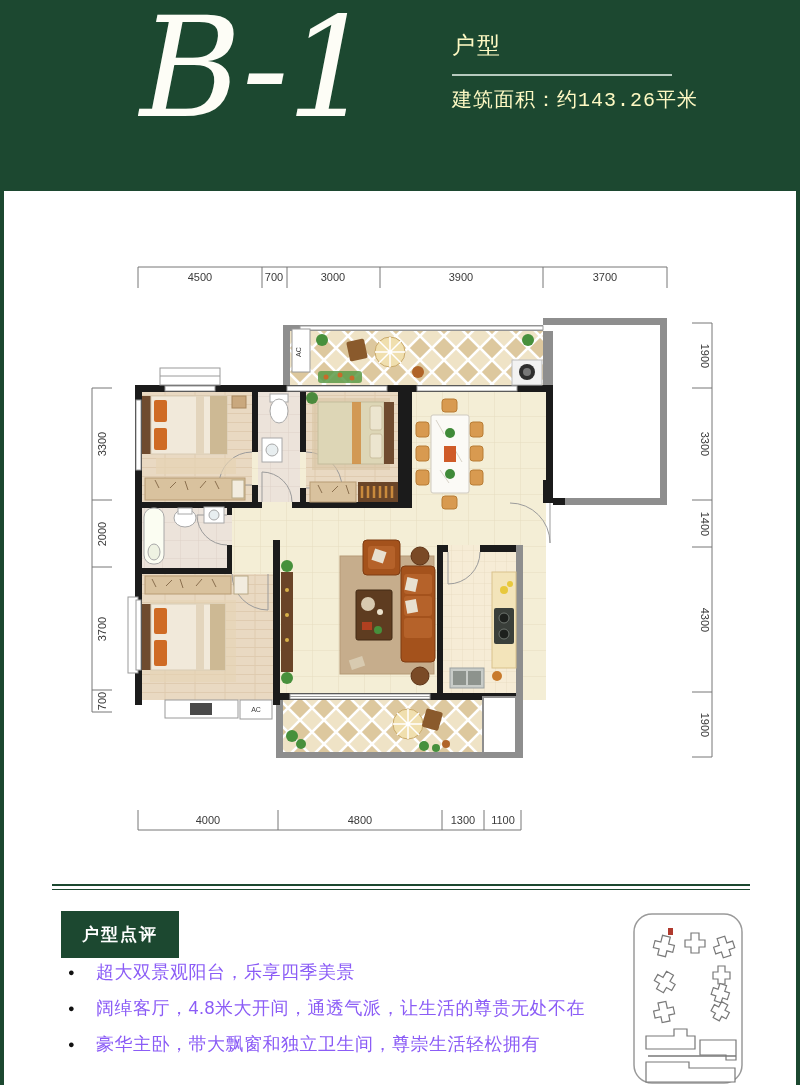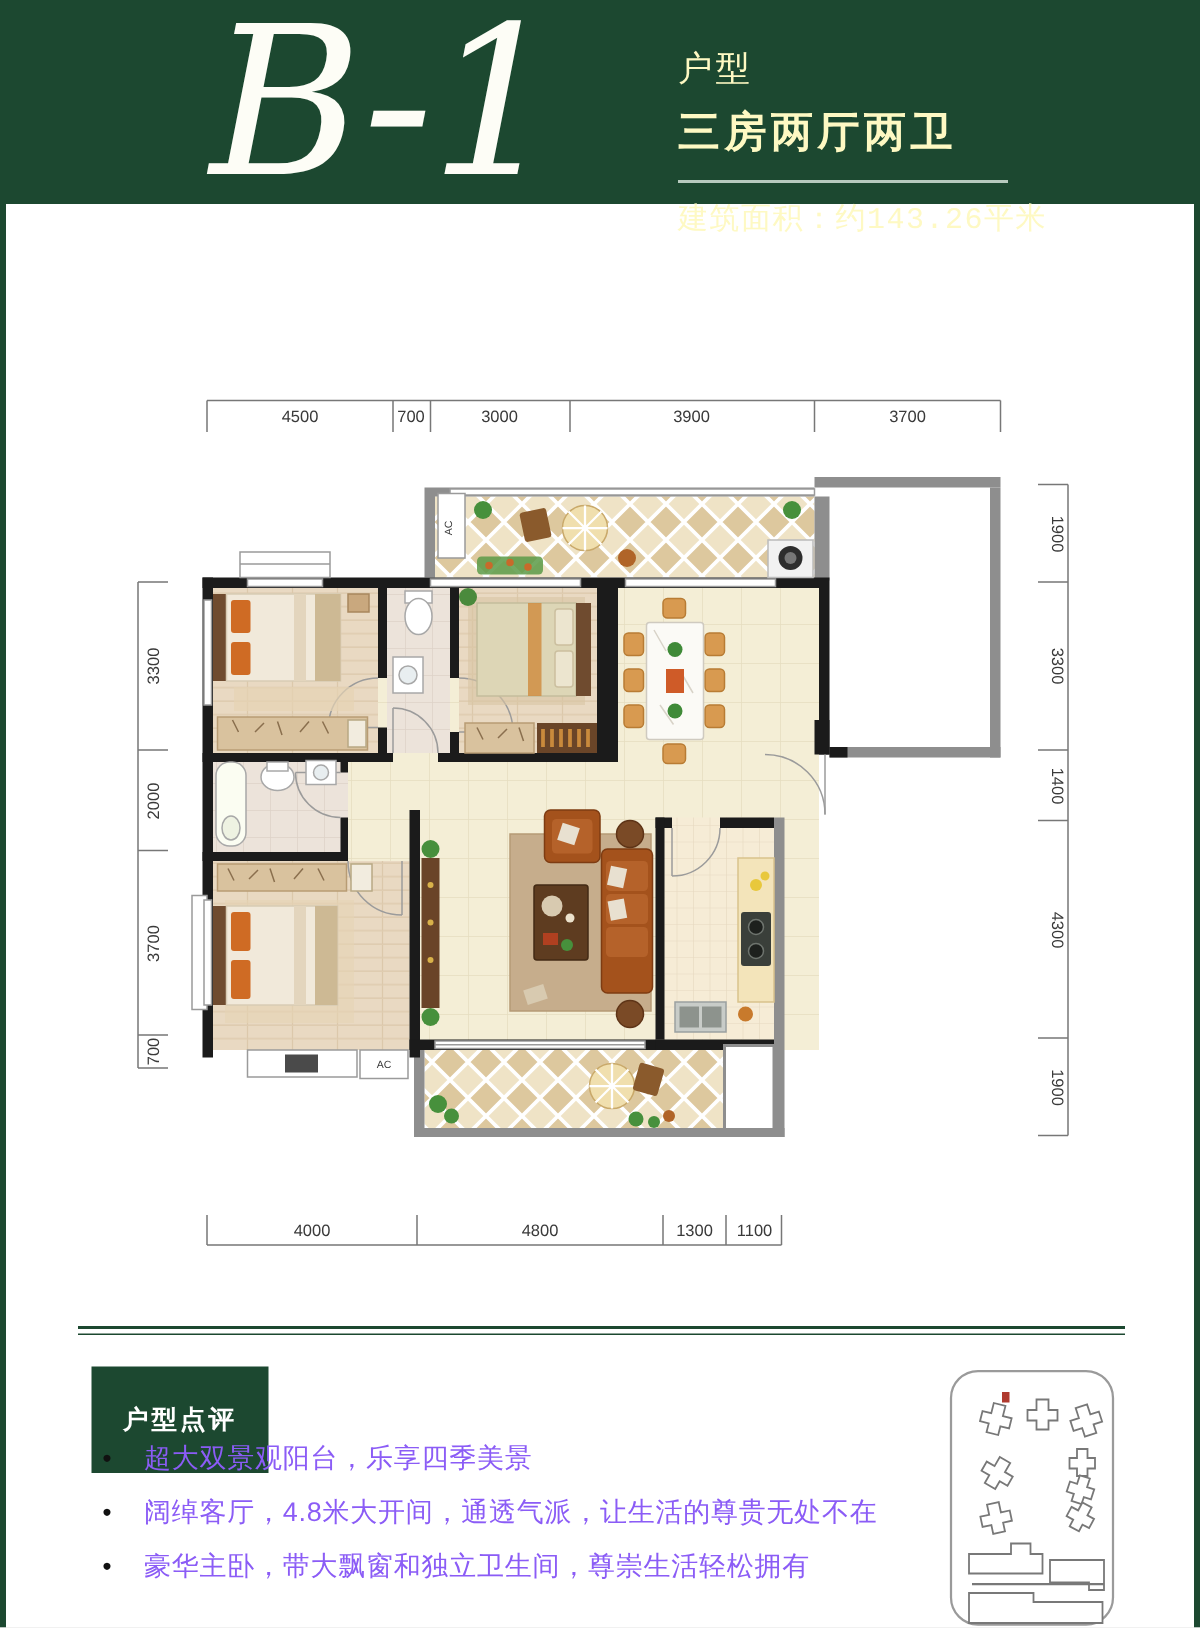--- a/index.html
+++ b/index.html
@@ -1,38 +1,38 @@
 <!DOCTYPE html>
 <html><head>
 <meta charset="utf-8">
 <style>
   html,body{margin:0;padding:0;background:#e8e8e8;}
   .page{position:relative;width:800px;height:1085px;margin:0 auto;background:#ffffff;overflow:hidden;
         font-family:"Liberation Sans",sans-serif;
         border-left:4px solid #1c4830;border-right:4px solid #1c4830;box-sizing:border-box;}
   
-  .banner{position:absolute;left:-4px;top:0;width:800px;height:136px;background:#1c4830;}
+  .banner{position:absolute;left:-4px;top:0;width:800px;height:191px;background:#1c4830;}
   .unit-code{position:absolute;left:140px;top:-14px;color:#fdfdf6;
              font-family:"DejaVu Serif",serif;font-style:italic;font-size:138px;line-height:1.2;
              letter-spacing:-2px;}
   .banner-right{position:absolute;left:452px;top:30px;color:#fef9c3;}
   .type-label{font-size:23px;letter-spacing:2px;font-weight:500;}
   .type-value{font-size:28px;font-weight:bold;letter-spacing:3px;margin-top:8px;}
   .banner-hr{width:220px;height:2px;background:rgba(235,245,238,0.75);margin:13px 0 10px 0;}
   .area-text{font-size:20px;letter-spacing:1px;font-family:Liberation Mono, monospace;}
   
   svg.plansvg{position:absolute;left:-4px;top:0;width:800px;height:1085px;}
   svg.plansvg text{font-family:"Liberation Sans",sans-serif;fill:#3a3a3a;}
   .dimtxt{font-size:11px;}
   .actxt{font-size:7px;fill:#8a8a8a;}
   
   .rule{position:absolute;left:48px;top:884px;width:698px;height:6px;
         border-top:2px solid #1c4830;border-bottom:1px solid #1c4830;box-sizing:border-box;}
   .review-title{position:absolute;left:57px;top:911px;background:#1c4830;color:#ffffff;
-                font-size:17px;font-weight:bold;letter-spacing:2px;padding:24px 21px;}
+                font-size:17px;font-weight:bold;letter-spacing:2px;padding:12px 21px;}
   .review-list{position:absolute;left:62px;top:954px;width:560px;list-style:none;margin:0;padding:0;}
   .review-list li{position:relative;padding-left:30px;color:#8b5cf6;font-size:18px;
                   line-height:36px;letter-spacing:0.5px;}
   .review-list li::before{content:"●";position:absolute;left:2px;top:0;font-size:11px;color:#111;}
 </style>
 </head>
 <body>
 
 <div class="page">
 
@@ -331,21 +331,20 @@
       </g>
       <line x1="648" y1="1056" x2="736" y2="1056" stroke="#787878" stroke-width="1.5"></line>
       <rect x="668" y="928" width="5" height="7" fill="#b03a2e"></rect>
     </g>
   </svg>
 
   <header class="banner">
     <div class="unit-code">B-1</div>
     <div class="banner-right">
       <div class="type-label">户型</div>
-      <div class="type-value">三房两厅两卫</div>
       <div class="banner-hr"></div>
       <div class="area-text">建筑面积：约143.26平米</div>
     </div>
   </header>
 
   <div class="rule"></div>
   <div class="review-title">户型点评</div>
   <ul class="review-list">
     <li>超大双景观阳台，乐享四季美景</li>
     <li>阔绰客厅，4.8米大开间，通透气派，让生活的尊贵无处不在</li>

